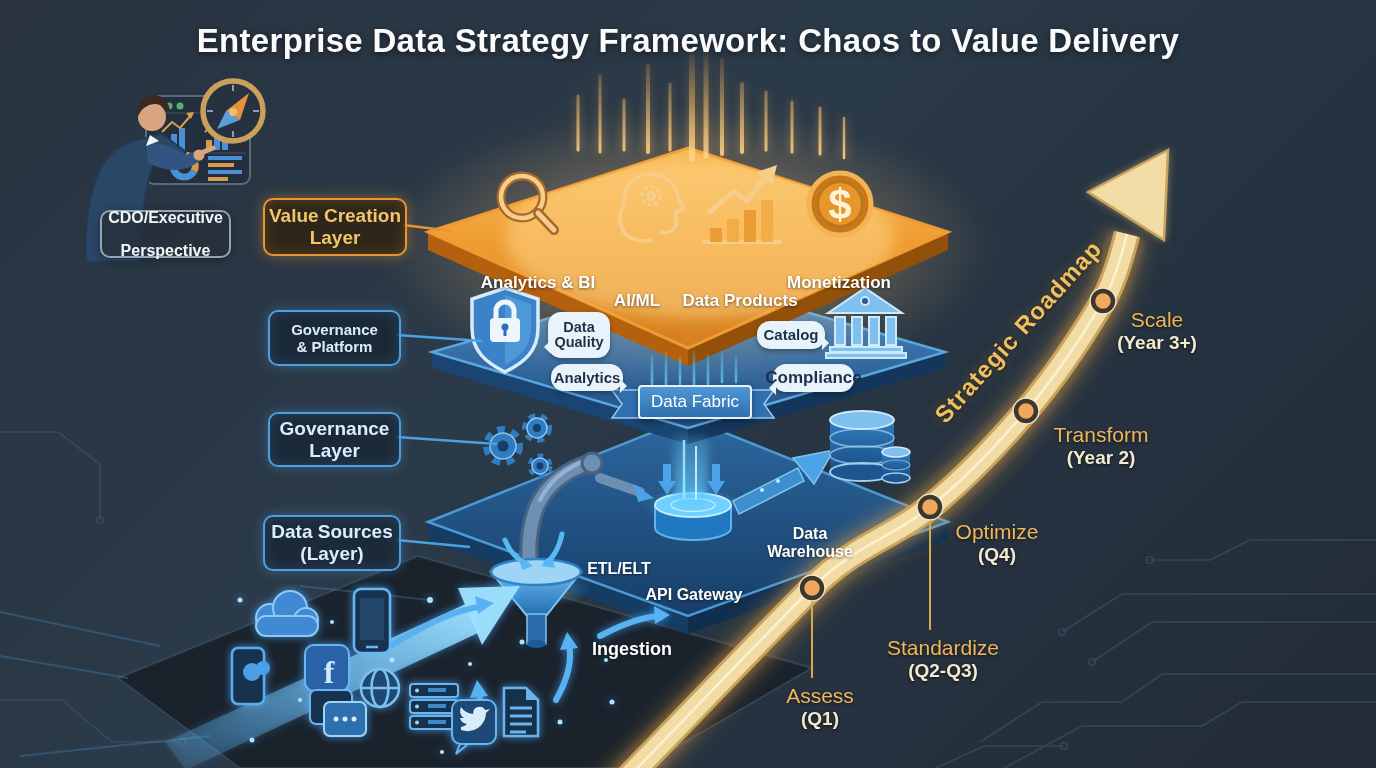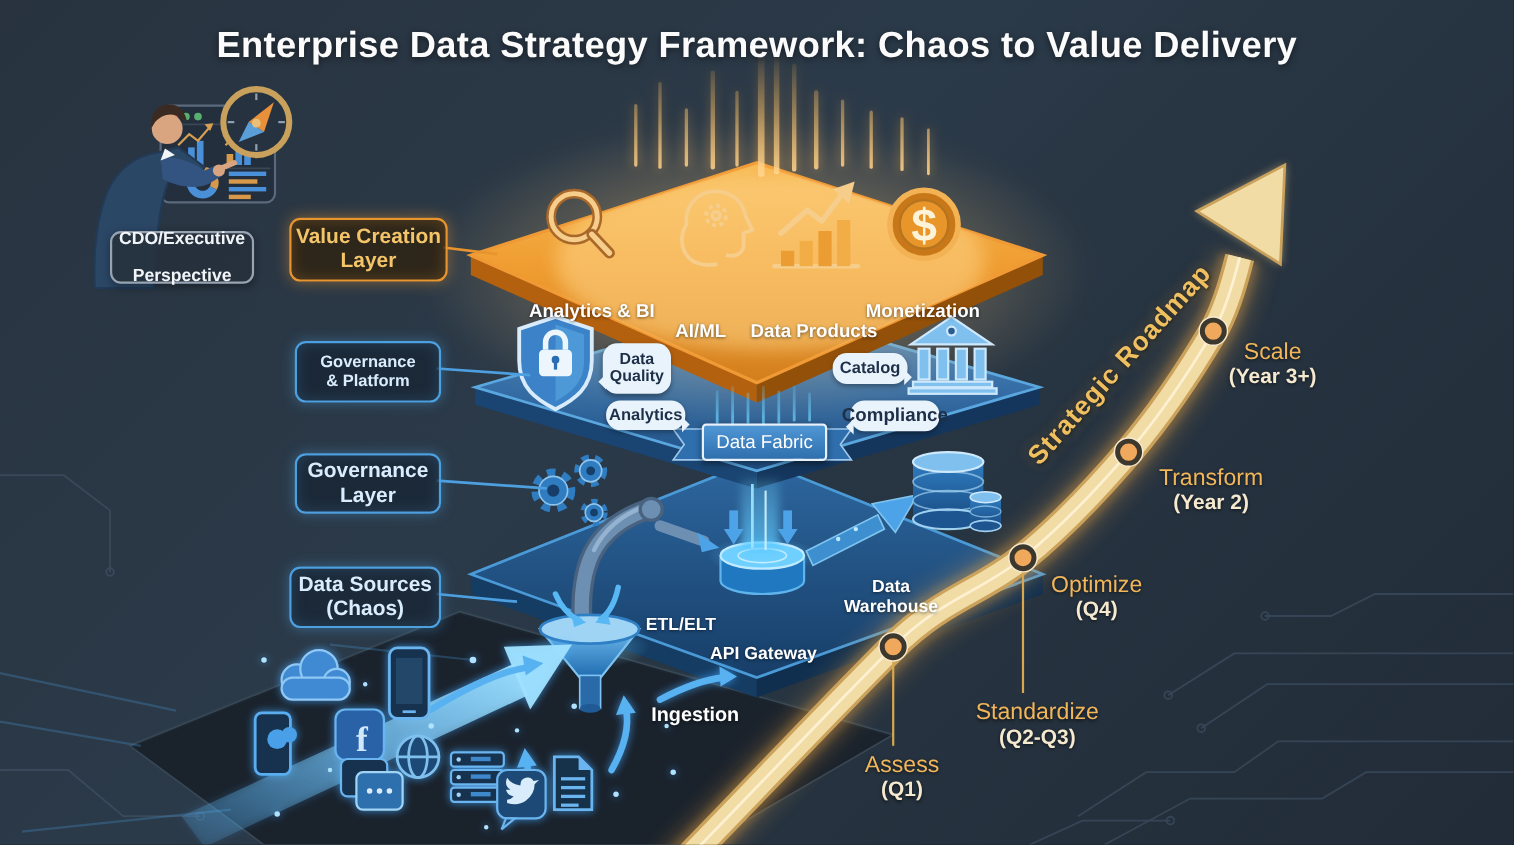--- a/index.html
+++ b/index.html
@@ -500,21 +500,21 @@
 <div class="lbox blue" style="left:268px;top:310px;width:129px;height:52px;font-size:15px;">
   <span>Governance</span>
   <span>&amp; Platform</span>
 </div>
 <div class="lbox blue" style="left:268px;top:412px;width:129px;height:51px;font-size:19px;">
   <span>Governance</span>
   <span>Layer</span>
 </div>
 <div class="lbox blue" style="left:263px;top:515px;width:134px;height:52px;font-size:19px;">
   <span>Data Sources</span>
-  <span>(Chaos)</span>
+  <span>(Layer)</span>
 </div>
 
 <div class="t b shadow" style="left:458px;top:230px;width:160px;font-size:17px;">Analytics &amp; BI</div>
 <div class="t b shadow" style="left:577px;top:248px;width:120px;font-size:17px;">AI/ML</div>
 <div class="t b shadow" style="left:670px;top:248px;width:140px;font-size:17px;">Data Products</div>
 <div class="t b shadow" style="left:769px;top:230px;width:140px;font-size:17px;">Monetization</div>
 
 <div class="bubble tail-l wrap" style="left:548px;top:312px;width:62px;height:46px;font-size:14.5px;">Data Quality</div>
 <div class="bubble tail-r" style="left:551px;top:364px;width:72px;height:27px;font-size:15px;">Analytics</div>
 <div class="bubble tail-r" style="left:757px;top:321px;width:68px;height:28px;font-size:15px;">Catalog</div>

